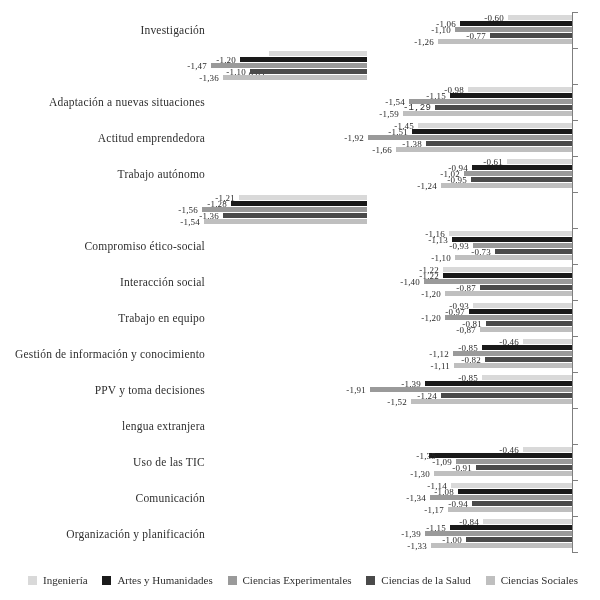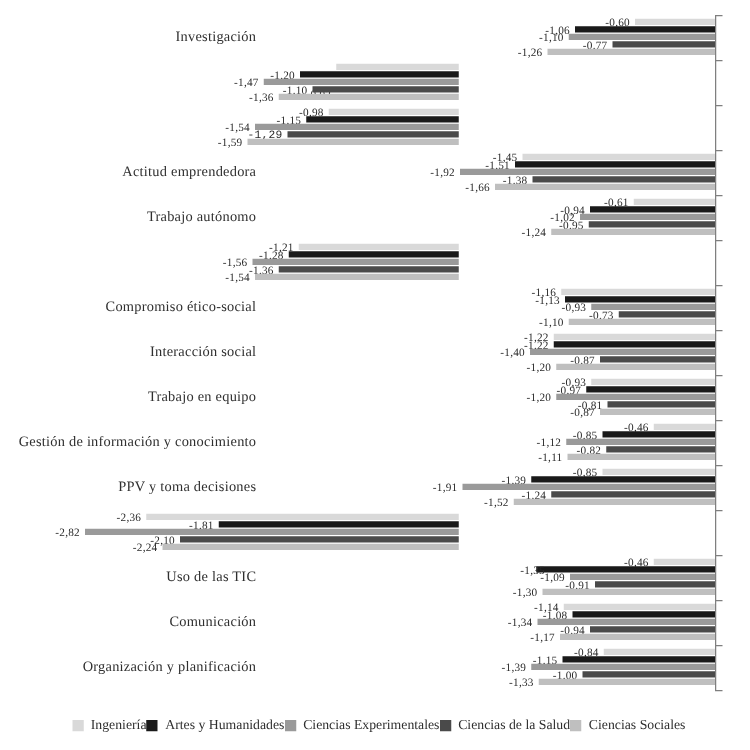--- a/index.html
+++ b/index.html
@@ -78,21 +78,21 @@
     background: #7f7f7f;
   }
   .legend {
     position: absolute;
     left: 0;
     bottom: 14px;
     width: 600px;
     box-sizing: border-box;
     padding: 0 22px 0 28px;
     display: flex;
-    justify-content: center;
+    justify-content: space-between;
     align-items: center;
   }
   .legend-item {
     display: flex;
     align-items: center;
   }
   .legend-swatch {
     width: 9px;
     height: 9px;
     margin-right: 6px;
@@ -153,20 +153,21 @@
               <div class="bar" style="width: 117px; background: rgb(74, 74, 74);"></div>
               <span class="val-label" style="right: 121px;">-1,10</span>
             </div>
             <div class="bar-row">
               <div class="bar" style="width: 144px; background: rgb(191, 191, 191);"></div>
               <span class="val-label" style="right: 148px;">-1,36</span>
             </div>
           </div>
         </div>
         <div class="group">
+          <div class="cat-cell">Adaptación a nuevas situaciones</div>
           <div class="bars-cell">
             <div class="bar-row">
               <div class="bar" style="width: 104px; background: rgb(217, 217, 217);"></div>
               <span class="val-label" style="right: 108px;">-0,98</span>
             </div>
             <div class="bar-row">
               <div class="bar" style="width: 122px; background: rgb(26, 26, 26);"></div>
               <span class="val-label" style="right: 126px;">-1,15</span>
             </div>
             <div class="bar-row">
@@ -376,42 +377,21 @@
               <div class="bar" style="width: 131px; background: rgb(74, 74, 74);"></div>
               <span class="val-label" style="right: 135px;">-1,24</span>
             </div>
             <div class="bar-row">
               <div class="bar" style="width: 161px; background: rgb(191, 191, 191);"></div>
               <span class="val-label" style="right: 165px;">-1,52</span>
             </div>
           </div>
         </div>
         <div class="group">
-          <div class="bars-cell">
-            <div class="bar-row">
-              <div class="bar" style="width: 250px; background: rgb(217, 217, 217);"></div>
-              <span class="val-label" style="right: 254px;">-2,36</span>
-            </div>
-            <div class="bar-row">
-              <div class="bar" style="width: 192px; background: rgb(26, 26, 26);"></div>
-              <span class="val-label" style="right: 196px;">-1,81</span>
-            </div>
-            <div class="bar-row">
-              <div class="bar" style="width: 299px; background: rgb(154, 154, 154);"></div>
-              <span class="val-label" style="right: 303px;">-2,82</span>
-            </div>
-            <div class="bar-row">
-              <div class="bar" style="width: 223px; background: rgb(74, 74, 74);"></div>
-              <span class="val-label" style="right: 227px;">-2,10</span>
-            </div>
-            <div class="bar-row">
-              <div class="bar" style="width: 237px; background: rgb(191, 191, 191);"></div>
-              <span class="val-label" style="right: 241px;">-2,24</span>
-            </div>
-          </div>
+          <div class="cat-cell">lengua extranjera</div>
         </div>
         <div class="group">
           <div class="cat-cell">Uso de las TIC</div>
           <div class="bars-cell">
             <div class="bar-row">
               <div class="bar" style="width: 49px; background: rgb(217, 217, 217);"></div>
               <span class="val-label" style="right: 53px;">-0,46</span>
             </div>
             <div class="bar-row">
               <div class="bar" style="width: 143px; background: rgb(26, 26, 26);"></div>

